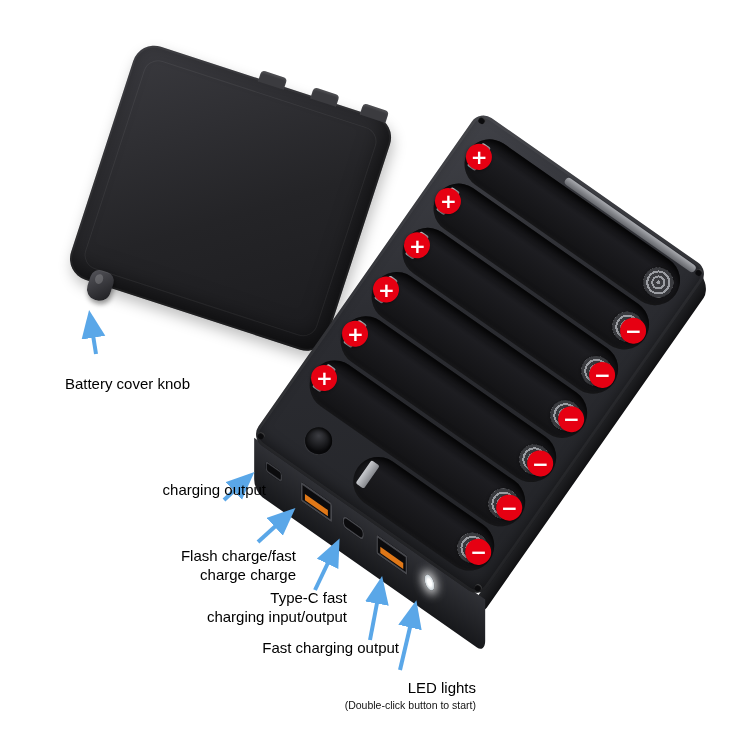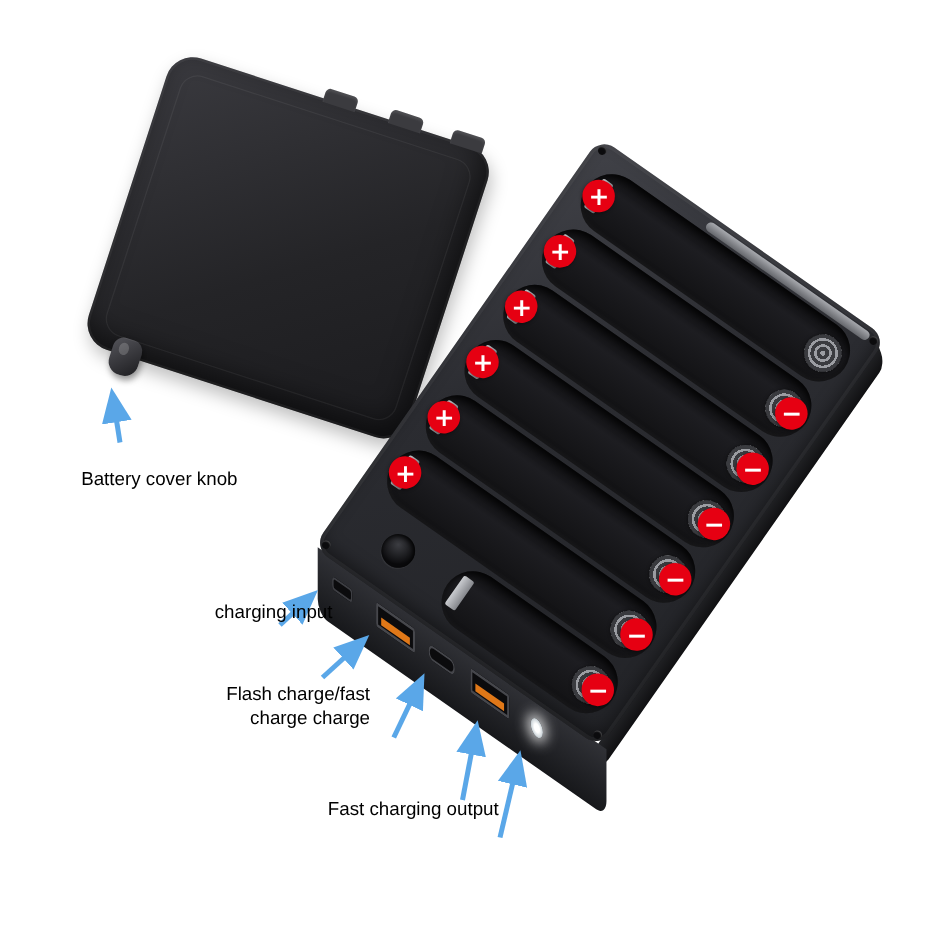--- a/index.html
+++ b/index.html
@@ -195,23 +195,31 @@
       <line x1="315" y1="590" x2="337" y2="544" marker-end="url(#ah)"></line>
       <line x1="370" y1="640" x2="381" y2="582" marker-end="url(#ah)"></line>
       <line x1="400" y1="670" x2="415" y2="606" marker-end="url(#ah)"></line>
     </g>
   </svg>
 
   <div class="ann" style="left:10px;top:374px;width:180px">
     <div>Battery cover knob</div>
   </div>
   <div class="ann" style="left:86px;top:480px;width:180px">
-    <div>charging input</div>
+    <div>charging output</div>
   </div>
   <div class="ann" style="left:116px;top:546px;width:180px">
     <div>Flash charge/fast</div>
     <div>charge charge</div>
   </div>
+  <div class="ann" style="left:147px;top:588px;width:200px">
+    <div>Type-C fast</div>
+    <div>charging input/output</div>
+  </div>
   <div class="ann" style="left:199px;top:638px;width:200px">
     <div>Fast charging output</div>
   </div>
+  <div class="ann" style="left:256px;top:678px;width:220px">
+    <div>LED lights</div>
+    <div class="sub">(Double-click button to start)</div>
+  </div>
 
 </div>
 
 </body></html>

